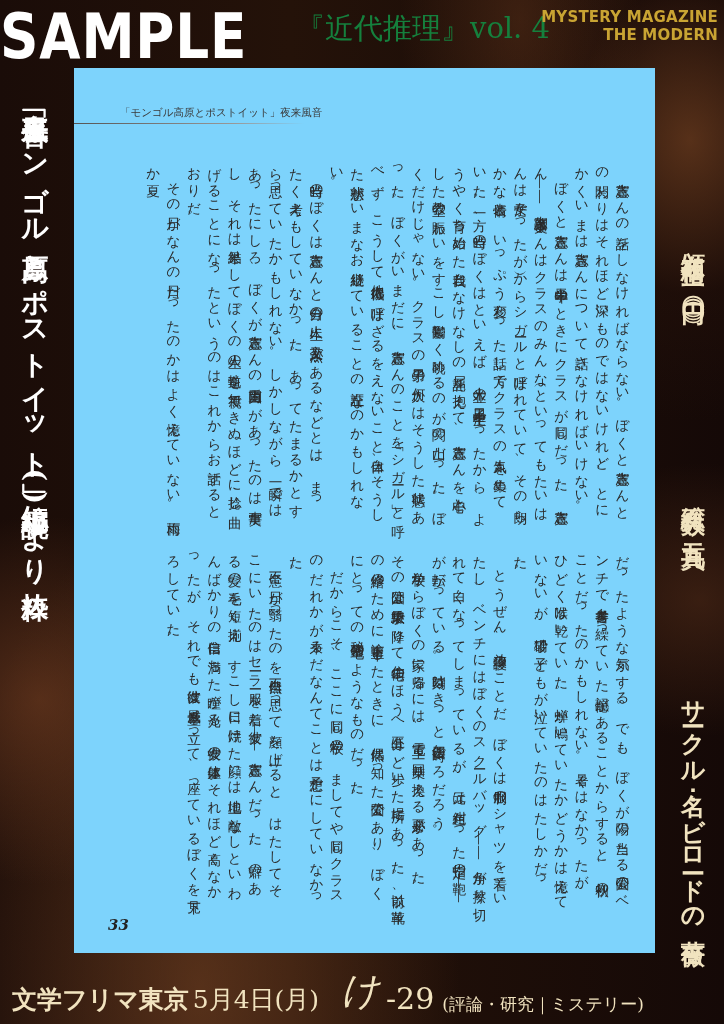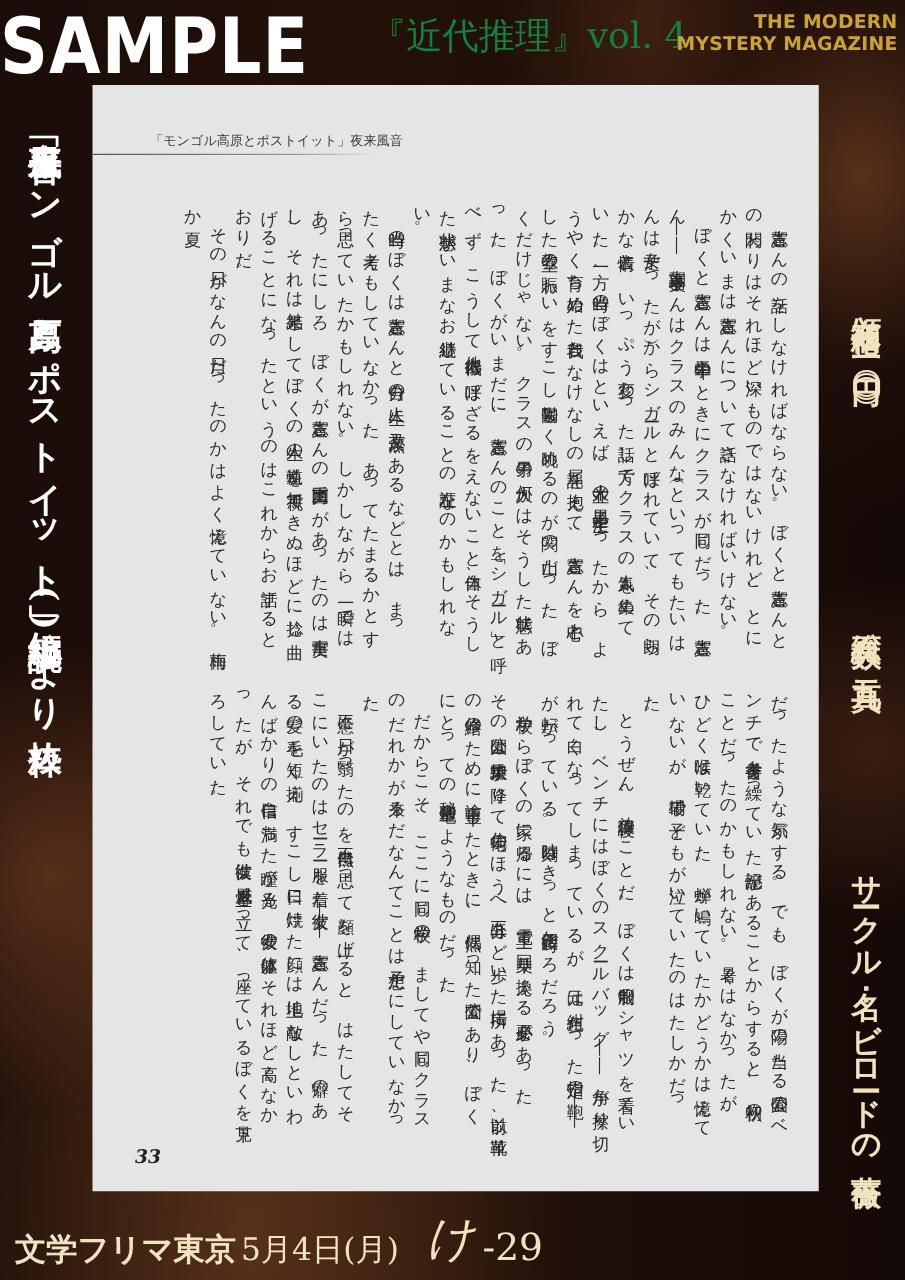--- a/index.html
+++ b/index.html
@@ -8,21 +8,21 @@
     background:
       radial-gradient(ellipse at 690px 140px, rgba(140,80,40,0.55) 0, rgba(60,30,15,0.2) 120px, transparent 220px),
       radial-gradient(ellipse at 40px 700px, rgba(120,65,35,0.6) 0, transparent 180px),
       radial-gradient(ellipse at 200px 990px, rgba(130,75,40,0.55) 0, transparent 260px),
       radial-gradient(ellipse at 700px 600px, rgba(100,55,30,0.45) 0, transparent 160px),
       radial-gradient(ellipse at 520px 20px, rgba(110,60,30,0.4) 0, transparent 120px),
       linear-gradient(90deg,#1a0c08 0%,#241209 40%,#150907 100%);}
   .sample{position:absolute;left:0;top:4px;height:66px;font-family:"DejaVu Sans",sans-serif;font-weight:bold;font-size:62px;line-height:66px;color:#ffffff;letter-spacing:1px;transform:scaleX(0.86);transform-origin:left top;}
   .mag-title{position:absolute;left:296px;top:8px;font-family:"DejaVu Serif",serif;font-size:29px;color:#15803d;white-space:nowrap;line-height:40px;}
   .mag-en{position:absolute;right:6px;top:8px;text-align:right;font-family:"DejaVu Sans",sans-serif;font-weight:bold;font-size:15px;line-height:18px;color:#c9a433;letter-spacing:0.2px;}
-  .page{position:absolute;left:74px;top:68px;width:581px;height:885px;background:#e5e5e5;}
+  .page{position:absolute;left:74px;top:68px;width:581px;height:885px;background:#7dd3fc;}
   .running-head{position:absolute;left:46px;top:38px;font-size:10.5px;color:#3a3a3a;white-space:nowrap;}
   .running-rule{position:absolute;left:0;top:55px;width:230px;height:1px;background:linear-gradient(90deg,#555 0%,#999 70%,rgba(255,255,255,0) 100%);}
   .block{position:absolute;writing-mode:vertical-rl;font-family:"DejaVu Serif",serif;font-size:13.6px;line-height:20.4px;color:#2a2a2a;letter-spacing:1.3px;}
   .block p{margin:0;}
   .block-top{right:22px;top:90px;height:362px;width:540px;}
   .block-bottom{right:22px;top:478px;height:358px;width:540px;}
   .page-number{position:absolute;left:34px;top:848px;font-size:15px;font-style:italic;font-weight:bold;color:#222;}
   .left-banner{position:absolute;left:0;top:88px;width:72px;height:800px;}
   .left-banner .v{writing-mode:vertical-rl;color:#ffffff;font-family:"DejaVu Serif",serif;font-weight:bold;font-size:27px;line-height:34px;letter-spacing:2px;position:absolute;left:18px;top:4px;white-space:nowrap;}
   .right-banner{position:absolute;left:664px;top:210px;width:60px;height:800px;}
@@ -38,22 +38,22 @@
   .footer .genre{font-size:17px;margin-left:8px;}
 </style>
 </head>
 <body>
 
 <div class="bg"></div>
 
 <div class="sample">SAMPLE</div>
 <div class="mag-title">『近代推理』vol. 4</div>
 <div class="mag-en">
+  <div>MYSTERY MAGAZINE</div>
   <div>THE MODERN</div>
-  <div>MYSTERY MAGAZINE</div>
 </div>
 
 <div class="left-banner">
   <div class="v">夜来風音「モンゴル高原とポストイット」(短編小説)より抜粋</div>
 </div>
 
 <div class="page">
   <div class="running-head">「モンゴル高原とポストイット」夜来風音</div>
   <div class="running-rule"></div>
 
@@ -79,13 +79,14 @@
   <div class="v rb-price">頒布価格　一〇〇〇円</div>
   <div class="v rb-pages">総頁数　九二頁</div>
   <div class="v rb-circle">サークル名：ビロードの薔薇</div>
 </div>
 
 <div class="footer">
   <span class="event">文学フリマ東京</span>
   <span class="date">5月4日(月)</span>
   <span class="booth-kana">け</span>
   <span class="booth-num">-29</span>
+  <span class="genre">(評論・研究｜ミステリー)</span>
 </div>
 
 </body></html>

